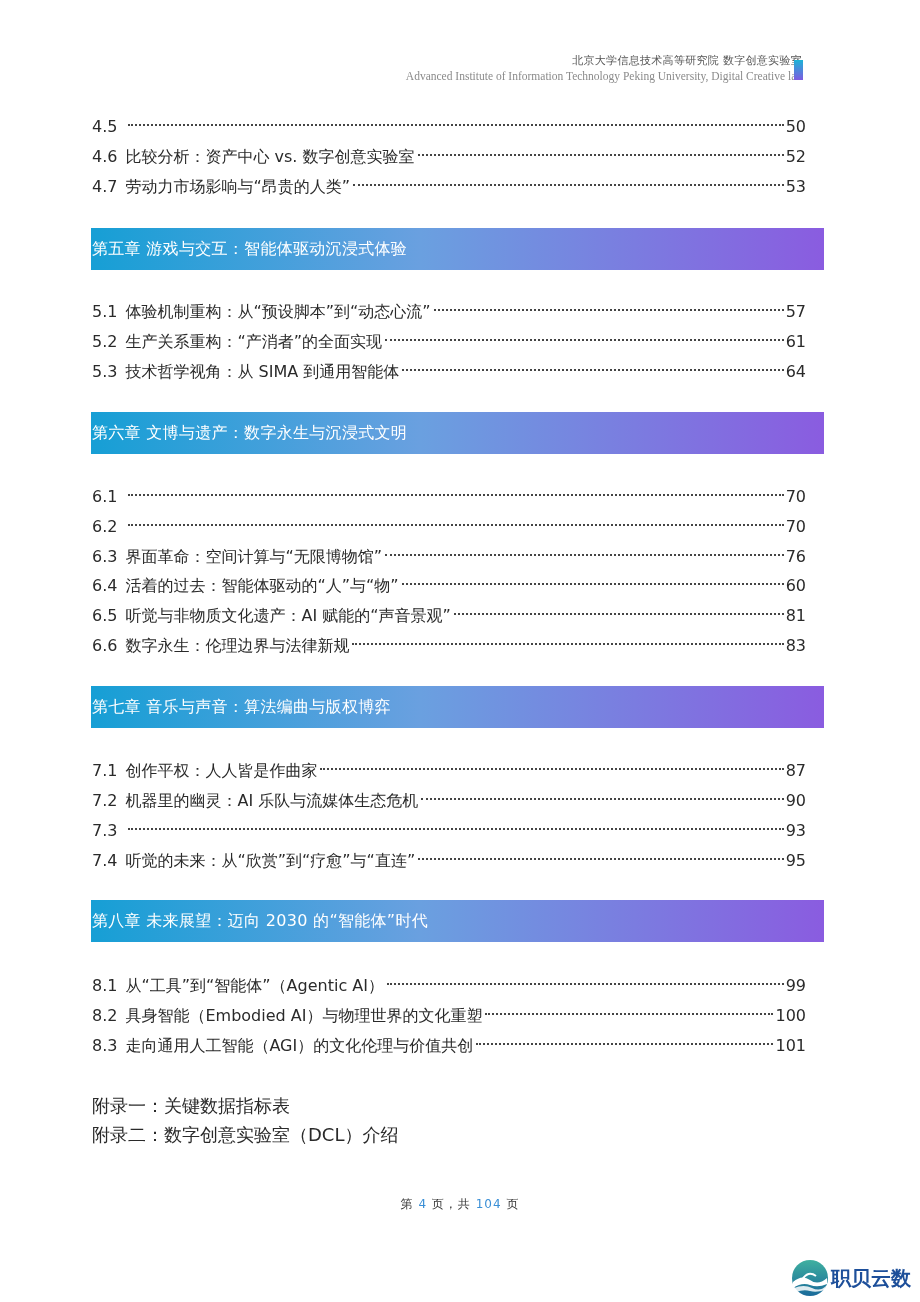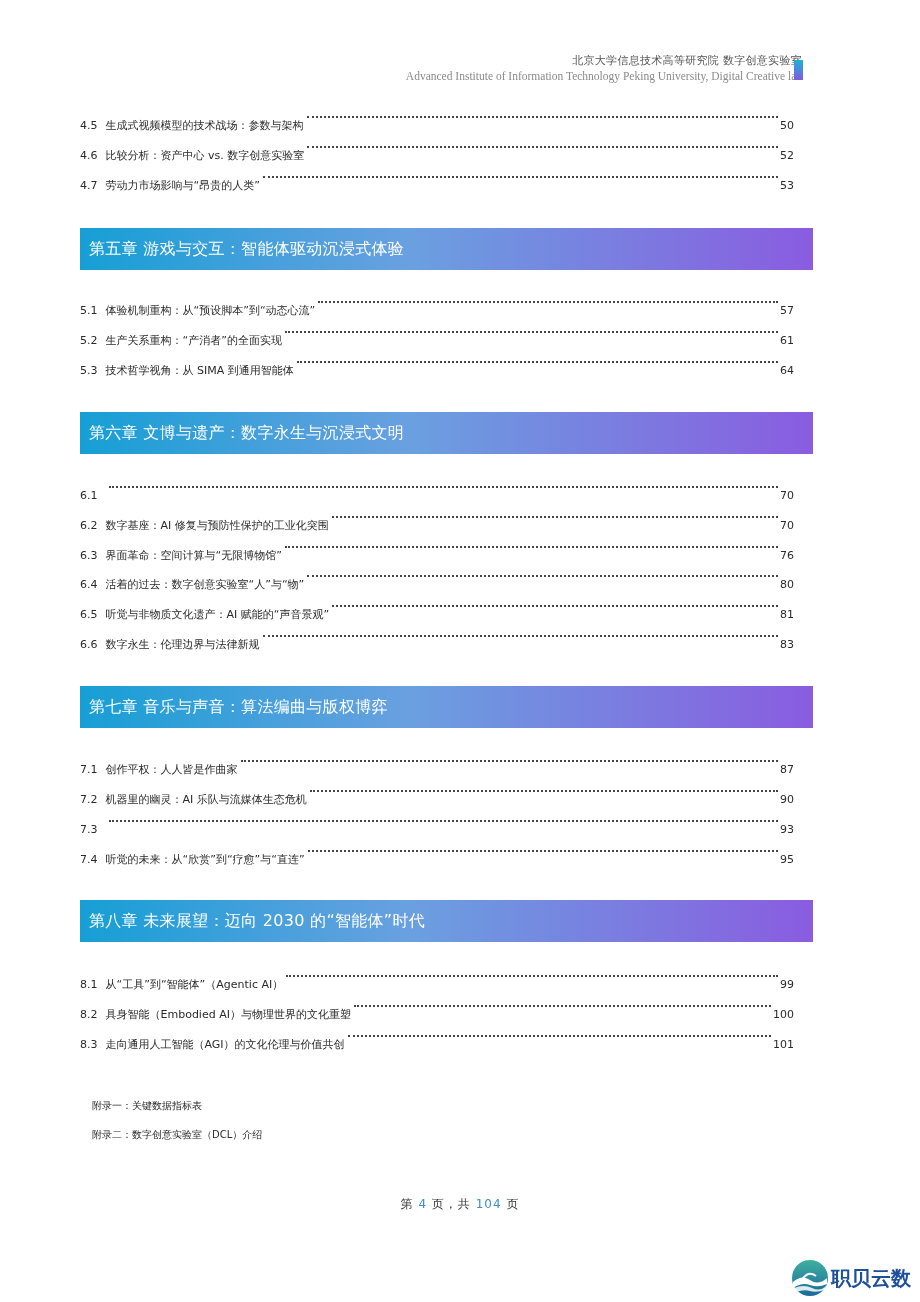--- a/index.html
+++ b/index.html
@@ -16,39 +16,39 @@
     }
     .header-en {
       font-family: "Liberation Serif", "DejaVu Serif", serif;
       font-size: 11.5px; color: #8a8a8a; line-height: 16px; white-space: nowrap;
     }
     .header-bar {
       position: absolute; left: 794px; top: 60px; width: 9px; height: 20px;
       background: linear-gradient(to bottom, #1cb3d6, #7d5be0);
     }
     .toc-row {
-      position: absolute; left: 80px; width: 714px; height: 22px;
-      display: flex; align-items: flex-start; font-size: 11px; line-height: 20px;
+      position: absolute; left: 92px; width: 714px; height: 22px;
+      display: flex; align-items: center; font-size: 16px; line-height: 20px;
       color: #2a2a2a;
     }
     .toc-num { white-space: pre; margin-right: 8px; }
     .toc-title { white-space: nowrap; }
     .toc-dots {
       flex: 1; margin: 0 2px 5px 3px; height: 0;
       border-bottom: 2px dotted #444;
     }
     .toc-page { white-space: nowrap; }
     .chapter {
-      position: absolute; left: 80px; width: 733px; height: 42px;
+      position: absolute; left: 91px; width: 733px; height: 42px;
       background: linear-gradient(to right, #169fd5 0%, #6aa0e0 45%, #8a5ce0 100%);
       color: #ffffff; font-size: 16px; display: flex; align-items: center;
-      padding-left: 9px; box-sizing: border-box; letter-spacing: 0.3px;
+      padding-left: 1px; box-sizing: border-box; letter-spacing: 0.3px;
     }
     .appendix {
-      position: absolute; left: 92px; font-size: 10px; color: #2a2a2a; line-height: 20px; text-align: center;
+      position: absolute; left: 92px; font-size: 18px; color: #2a2a2a; line-height: 20px; text-align: center;
     }
     .footer {
       position: absolute; left: 0; width: 920px; top: 1196px; text-align: center;
       font-size: 12px; color: #333; letter-spacing: 1px;
     }
     .footer .num { color: #3a8fd6; }
     .logo {
       position: absolute; left: 790px; top: 1258px; display: flex; align-items: center; text-align: center;
     }
     .logo-mark { width: 40px; height: 40px; }
@@ -60,21 +60,20 @@
 <body>
 
 <div class="header">
   <div class="header-cn">北京大学信息技术高等研究院  数字创意实验室</div>
   <div class="header-en">Advanced Institute of Information Technology Peking University, Digital Creative lab</div>
 </div>
 <div class="header-bar"></div>
 
 <div class="toc-row" style="top:116px">
   <span class="toc-num">4.5</span>
-  <span class="toc-title">生成式视频模型的技术战场：参数与架构</span>
   <span class="toc-dots"></span>
   <span class="toc-page">50</span>
 </div>
 <div class="toc-row" style="top:146px">
   <span class="toc-num">4.6</span>
   <span class="toc-title">比较分析：资产中心  vs.  数字创意实验室</span>
   <span class="toc-dots"></span>
   <span class="toc-page">52</span>
 </div>
 <div class="toc-row" style="top:176px">
@@ -105,35 +104,34 @@
 </div>
 
 <div class="chapter" style="top:412px">第六章  文博与遗产：数字永生与沉浸式文明</div>
 <div class="toc-row" style="top:486px">
   <span class="toc-num">6.1</span>
   <span class="toc-dots"></span>
   <span class="toc-page">70</span>
 </div>
 <div class="toc-row" style="top:516px">
   <span class="toc-num">6.2</span>
-  <span class="toc-title">数字基座：AI 修复与预防性保护的工业化突围</span>
   <span class="toc-dots"></span>
   <span class="toc-page">70</span>
 </div>
 <div class="toc-row" style="top:546px">
   <span class="toc-num">6.3</span>
   <span class="toc-title">界面革命：空间计算与“无限博物馆”</span>
   <span class="toc-dots"></span>
   <span class="toc-page">76</span>
 </div>
 <div class="toc-row" style="top:575px">
   <span class="toc-num">6.4</span>
-  <span class="toc-title">活着的过去：数字创意实验室“人”与“物”</span>
-  <span class="toc-dots"></span>
-  <span class="toc-page">80</span>
+  <span class="toc-title">活着的过去：智能体驱动的“人”与“物”</span>
+  <span class="toc-dots"></span>
+  <span class="toc-page">60</span>
 </div>
 <div class="toc-row" style="top:605px">
   <span class="toc-num">6.5</span>
   <span class="toc-title">听觉与非物质文化遗产：AI 赋能的“声音景观”</span>
   <span class="toc-dots"></span>
   <span class="toc-page">81</span>
 </div>
 <div class="toc-row" style="top:635px">
   <span class="toc-num">6.6</span>
   <span class="toc-title">数字永生：伦理边界与法律新规</span>

